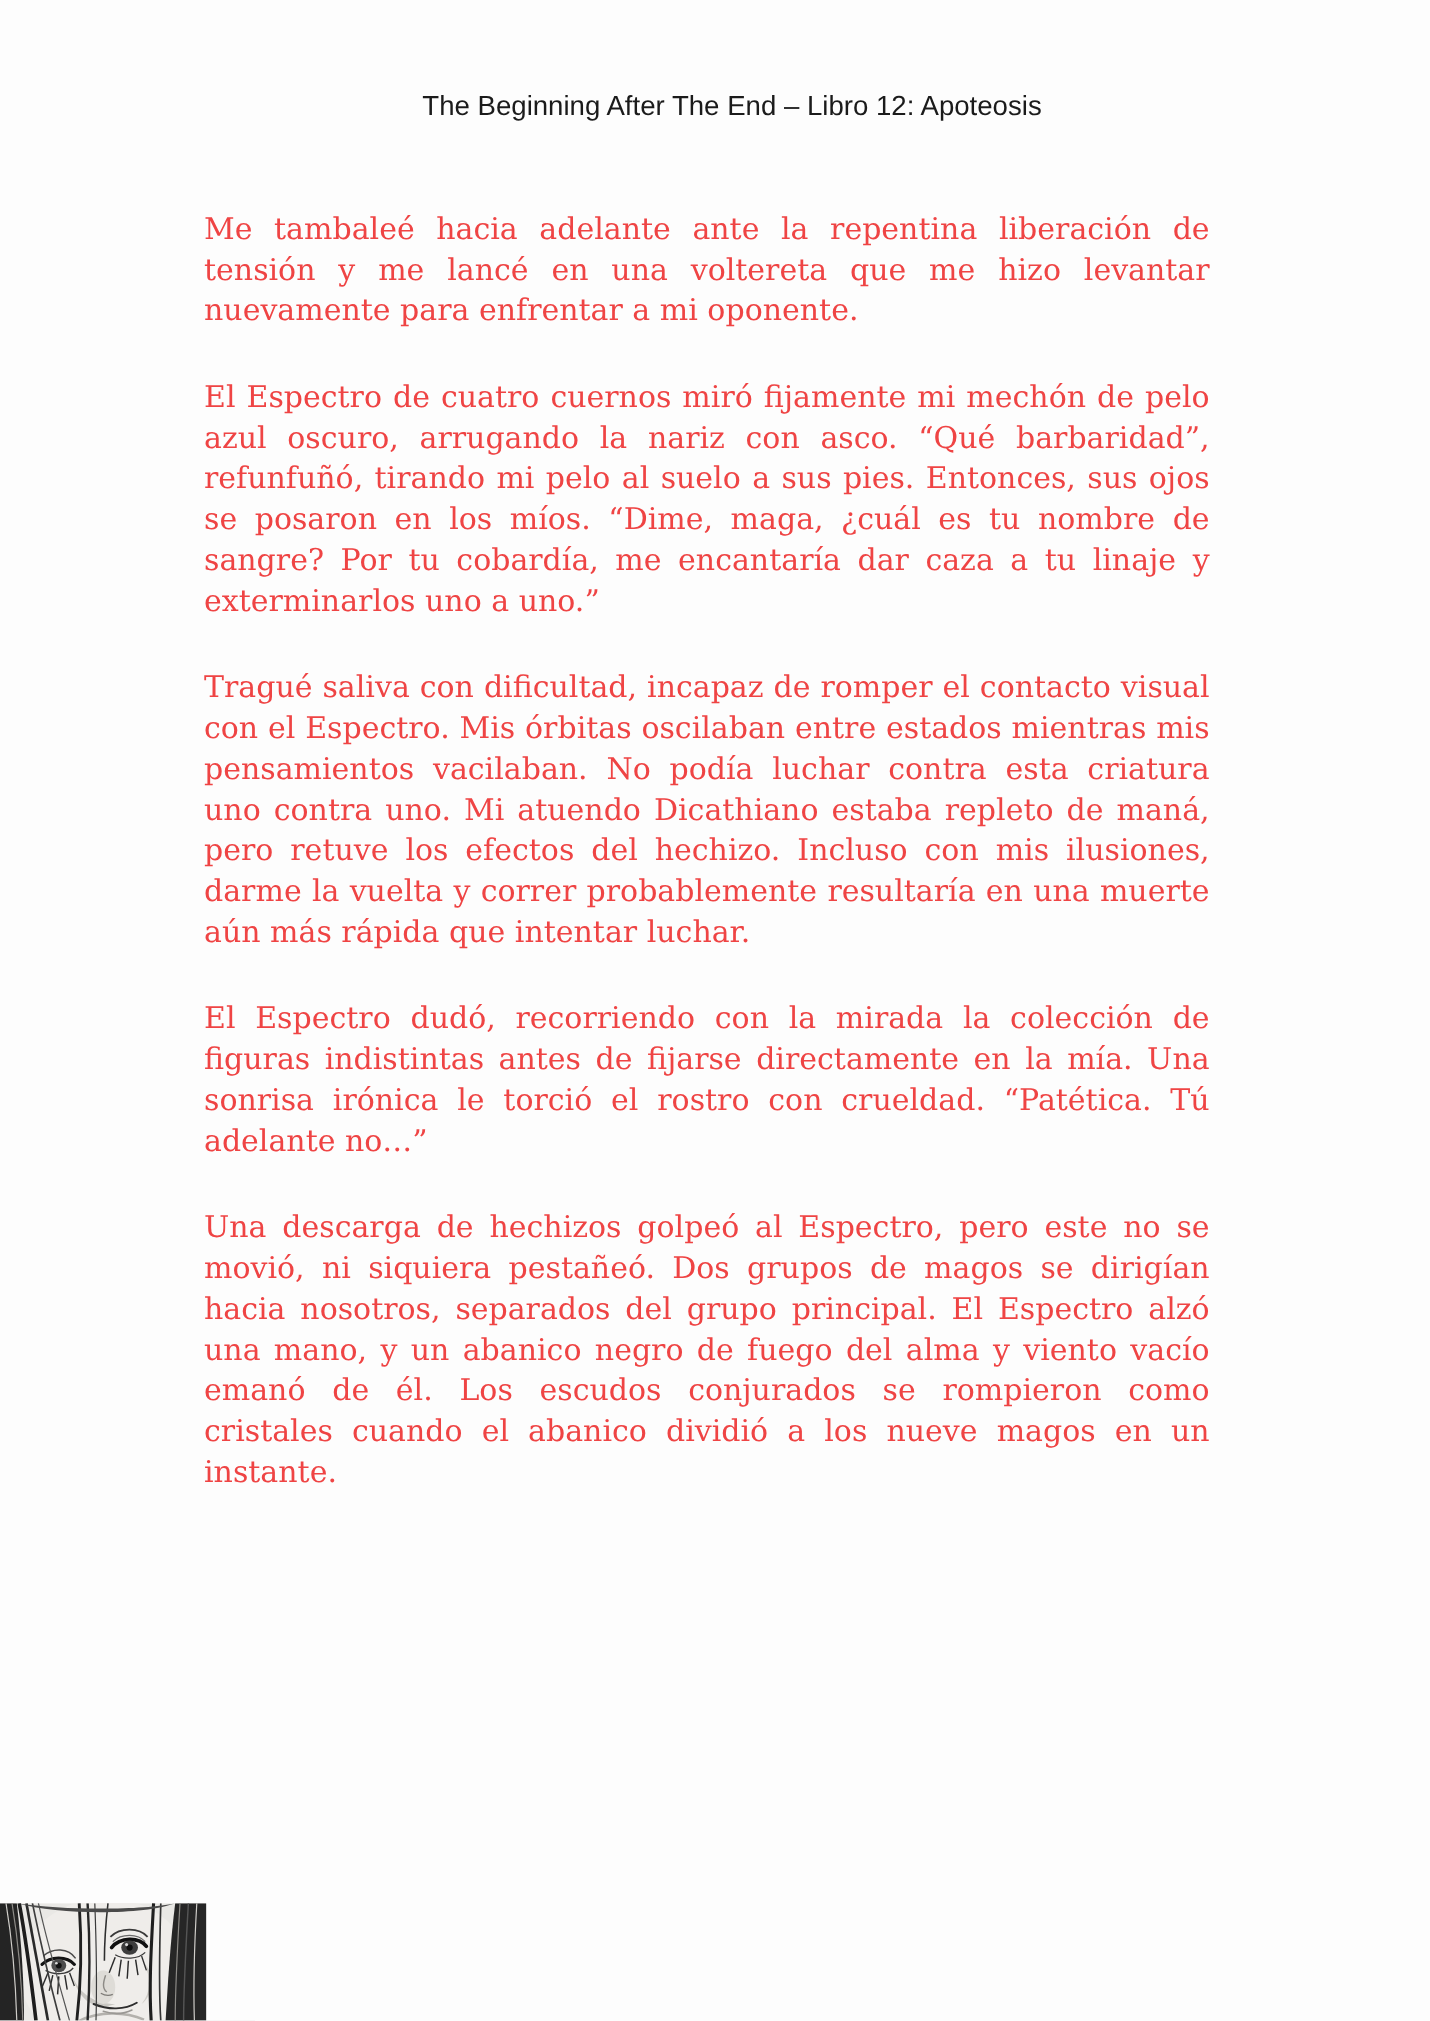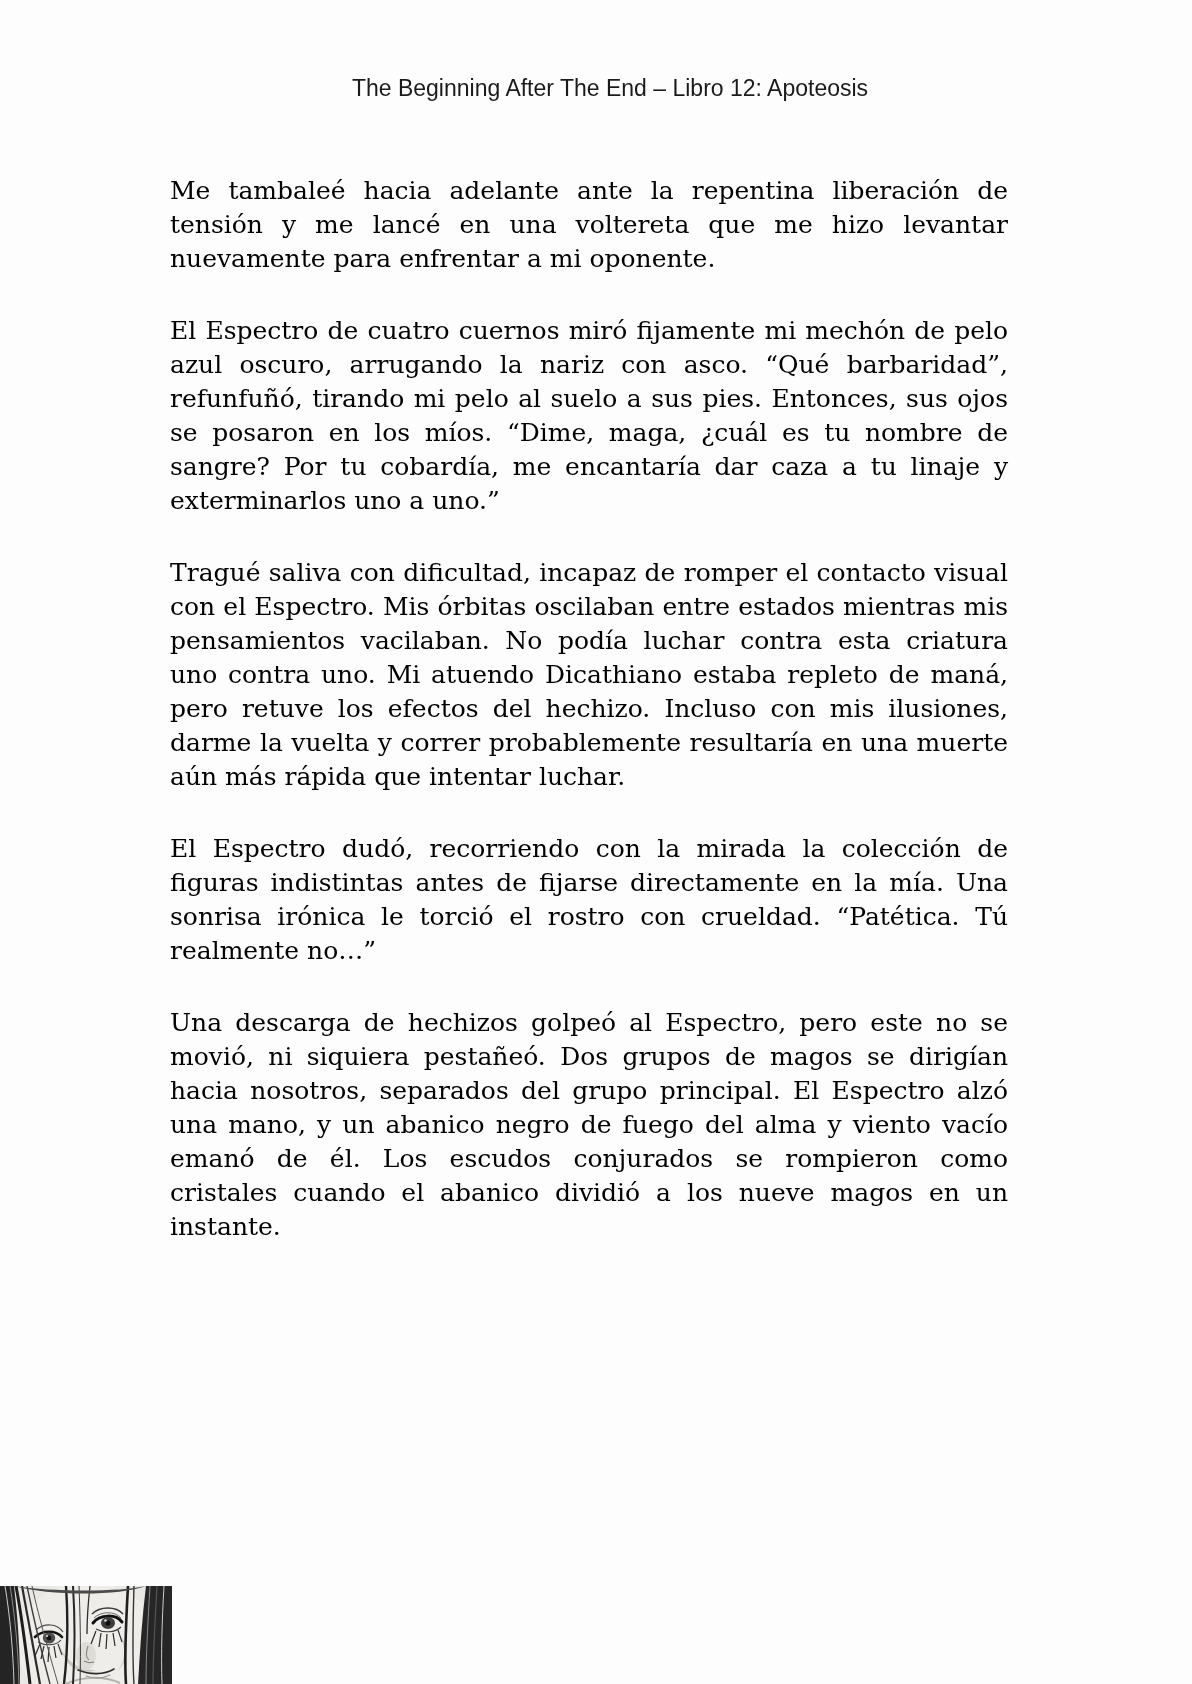--- a/index.html
+++ b/index.html
@@ -16,21 +16,21 @@
     text-align:center;
     font-family:"Liberation Sans", sans-serif;
     font-size:23px; line-height:33px;
     color:#1b1b1b;
   }
   .doc-header .title-line { display:block;padding-left:28px; }
   .body-text {
     position:absolute; top:174px; left:170px; width:838px;
     font-family:"DejaVu Serif", "Liberation Serif", serif;
     font-size:25px; line-height:34px;
-    color:#000000;
+    color:#ef4444;
     text-align:justify;
   }
   .body-text p { margin:0 0 38px 0; padding:0; }
   .body-text p:last-child { margin-bottom:12px; }
   .footer-art {
     position:absolute; left:0; bottom:0;
     width:172px; height:98px;
     display:block;
   }
 </style>
@@ -40,21 +40,21 @@
 <div class="page">
 
   <div class="doc-header">
     <span class="title-line">The Beginning After The End – Libro 12: Apoteosis</span>
   </div>
 
   <div class="body-text">
       <p>Me tambaleé hacia adelante ante la repentina liberación de tensión y me lancé en una voltereta que me hizo levantar nuevamente para enfrentar a mi oponente.</p>
       <p>El Espectro de cuatro cuernos miró fijamente mi mechón de pelo azul oscuro, arrugando la nariz con asco. “Qué barbaridad”, refunfuñó, tirando mi pelo al suelo a sus pies. Entonces, sus ojos se posaron en los míos. “Dime, maga, ¿cuál es tu nombre de sangre? Por tu cobardía, me encantaría dar caza a tu linaje y exterminarlos uno a uno.”</p>
       <p>Tragué saliva con dificultad, incapaz de romper el contacto visual con el Espectro. Mis órbitas oscilaban entre estados mientras mis pensamientos vacilaban. No podía luchar contra esta criatura uno contra uno. Mi atuendo Dicathiano estaba repleto de maná, pero retuve los efectos del hechizo. Incluso con mis ilusiones, darme la vuelta y correr probablemente resultaría en una muerte aún más rápida que intentar luchar.</p>
-      <p>El Espectro dudó, recorriendo con la mirada la colección de figuras indistintas antes de fijarse directamente en la mía. Una sonrisa irónica le torció el rostro con crueldad. “Patética. Tú realmente no…”</p>
+      <p>El Espectro dudó, recorriendo con la mirada la colección de figuras indistintas antes de fijarse directamente en la mía. Una sonrisa irónica le torció el rostro con crueldad. “Patética. Tú adelante no…”</p>
       <p>Una descarga de hechizos golpeó al Espectro, pero este no se movió, ni siquiera pestañeó. Dos grupos de magos se dirigían hacia nosotros, separados del grupo principal. El Espectro alzó una mano, y un abanico negro de fuego del alma y viento vacío emanó de él. Los escudos conjurados se rompieron como cristales cuando el abanico dividió a los nueve magos en un instante.</p>
     </div>
 
   <svg class="footer-art" viewBox="0 0 172 98" preserveAspectRatio="none" role="img">
 
     <rect x="0" y="0" width="172" height="98" fill="#e9e8e5"></rect>
     <ellipse cx="88" cy="58" rx="72" ry="62" fill="#efedea"></ellipse>
 
     <path d="M60,60 C66,76 80,84 96,84 C80,90 66,82 60,60 Z" fill="#c9c7c2"></path>
     <ellipse cx="86" cy="70" rx="10" ry="14" fill="#dedcd7"></ellipse>

